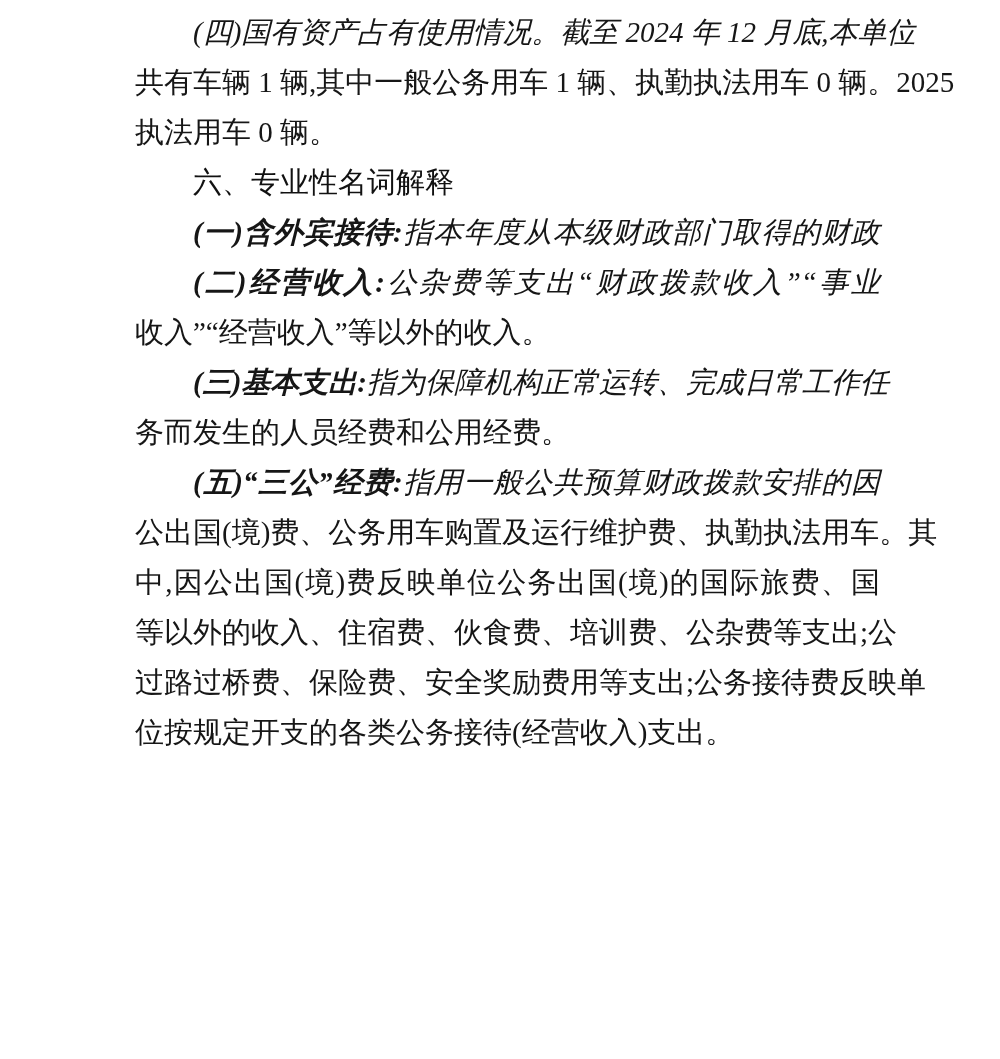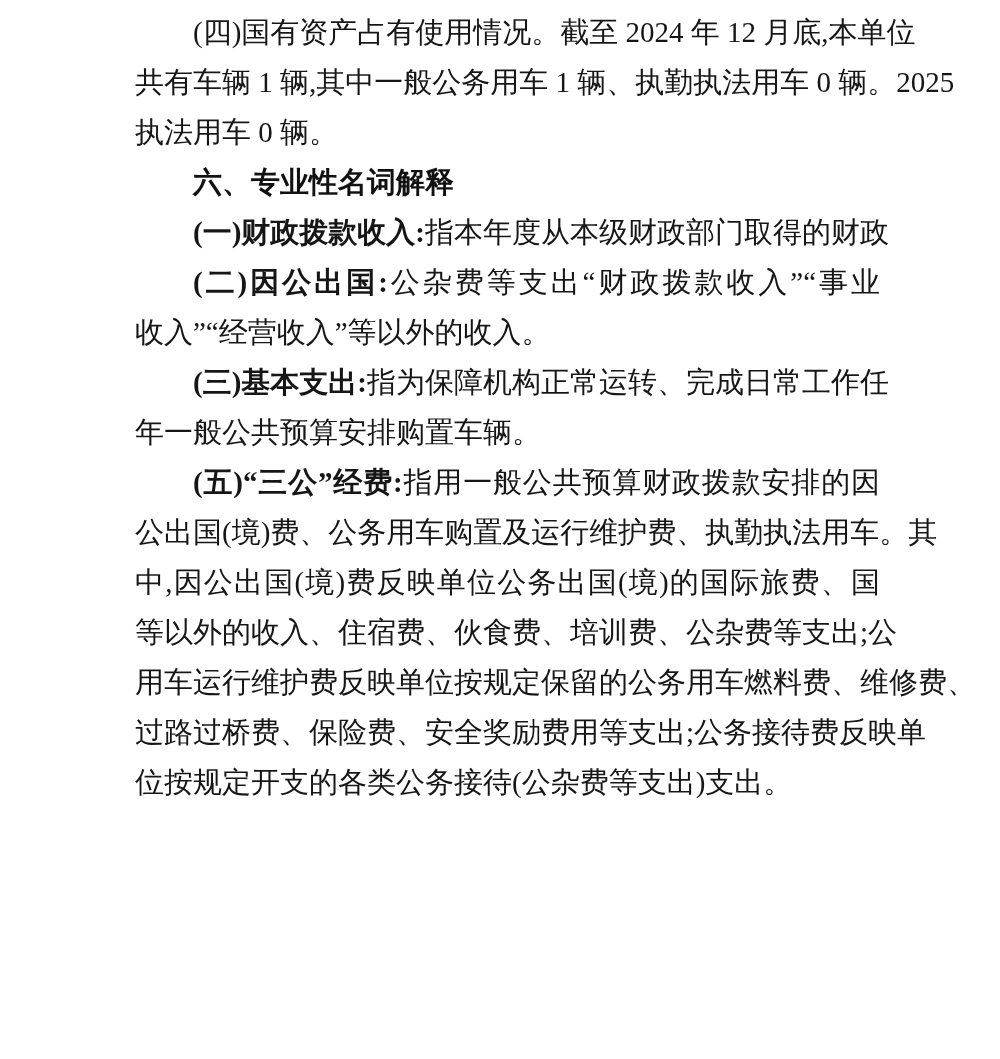--- a/index.html
+++ b/index.html
@@ -25,27 +25,28 @@
     text-align-last: justify;
     text-justify: inter-character;
     white-space: nowrap;
   }
   .line.last {
     text-align: center;
     text-align-last: left;
   }
   .line.indent {
     text-indent: 2em;
+    font-style: italic;
   }
   .term {
     font-weight: bold;
   }
   .heading {
     font-family: "Liberation Sans", sans-serif;
-    font-weight: bold;
+    font-weight: normal;
     font-size: 29px;
     line-height: 50px;
     color: #111111;
     text-indent: 2em;
     text-align: left;
     text-align-last: left;
   }
 </style>
 </head>
 <body>
@@ -54,37 +55,36 @@
 
   <div>
     <div class="line indent">(四)国有资产占有使用情况。截至 2024 年 12 月底,本单位</div>
     <div class="line">共有车辆 1 辆,其中一般公务用车 1 辆、执勤执法用车 0 辆。2025</div>
     <div class="line last">执法用车 0 辆。</div>
   </div>
 
   <div class="heading">六、专业性名词解释</div>
 
   <div>
-    <div class="line indent"><span class="term">(一)财政拨款收入:</span><span>指本年度从本级财政部门取得的财政</span></div>
+    <div class="line indent"><span class="term">(一)含外宾接待:</span><span>指本年度从本级财政部门取得的财政</span></div>
   </div>
 
   <div>
-    <div class="line indent"><span class="term">(二)因公出国:</span><span>公杂费等支出“财政拨款收入”“事业</span></div>
+    <div class="line indent"><span class="term">(二)经营收入:</span><span>公杂费等支出“财政拨款收入”“事业</span></div>
     <div class="line last">收入”“经营收入”等以外的收入。</div>
   </div>
 
   <div>
     <div class="line indent"><span class="term">(三)基本支出:</span><span>指为保障机构正常运转、完成日常工作任</span></div>
-    <div class="line last">年一般公共预算安排购置车辆。</div>
+    <div class="line last">务而发生的人员经费和公用经费。</div>
   </div>
 
 
   <div>
     <div class="line indent"><span class="term">(五)“三公”经费:</span><span>指用一般公共预算财政拨款安排的因</span></div>
     <div class="line">公出国(境)费、公务用车购置及运行维护费、执勤执法用车。其</div>
     <div class="line">中,因公出国(境)费反映单位公务出国(境)的国际旅费、国</div>
     <div class="line">等以外的收入、住宿费、伙食费、培训费、公杂费等支出;公</div>
-    <div class="line">用车运行维护费反映单位按规定保留的公务用车燃料费、维修费、</div>
     <div class="line">过路过桥费、保险费、安全奖励费用等支出;公务接待费反映单</div>
-    <div class="line last">位按规定开支的各类公务接待(公杂费等支出)支出。</div>
+    <div class="line last">位按规定开支的各类公务接待(经营收入)支出。</div>
   </div>
 
 </div>
 
 </body></html>

